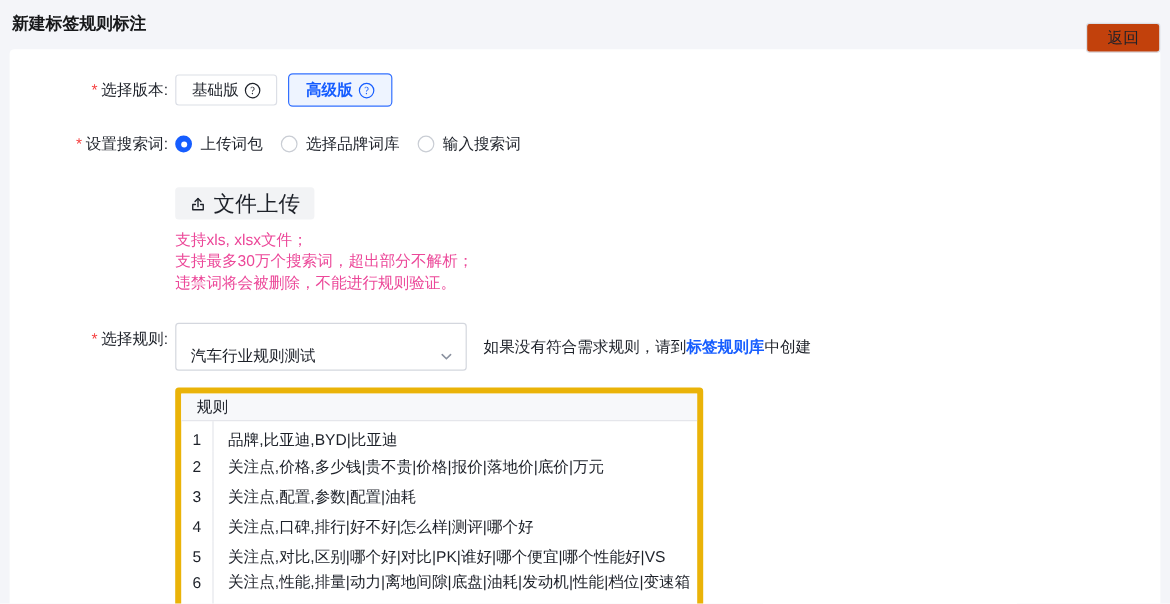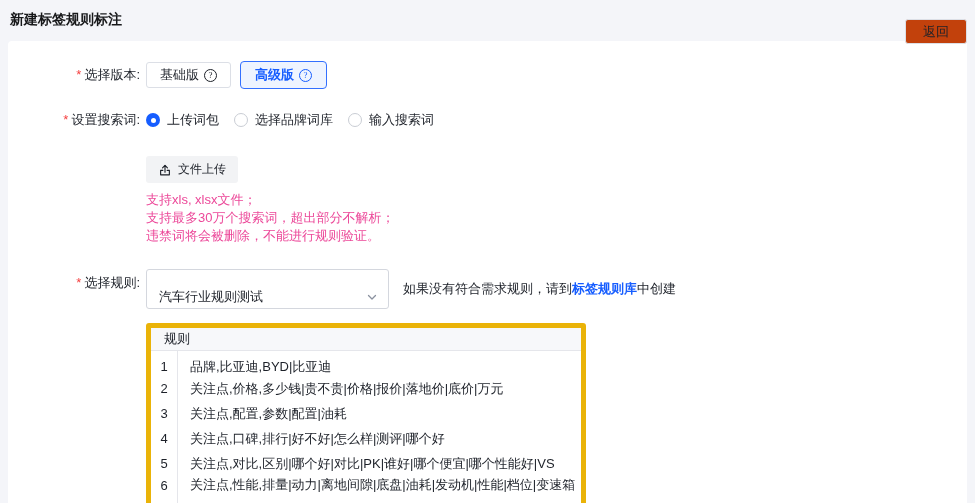--- a/index.html
+++ b/index.html
@@ -61,21 +61,21 @@
   .radio-dot.checked { border:none; background:#165dff; }
   .radio-dot.checked::after {
     content:""; position:absolute; left:4.5px; top:4.5px;
     width:5px; height:5px; border-radius:50%; background:#fff;
   }
   
   .upload-btn {
     display:inline-flex; align-items:center; gap:6px;
     margin-top:22px; height:27px; padding:0 12px;
     background:#f2f3f5; border:none; border-radius:3px;
-    font-size:12px; color:#1d2129; font-family:Liberation Serif, serif; cursor:pointer;
+    font-size:18px; color:#1d2129; font-family:Liberation Serif, serif; cursor:pointer;
   }
   .upload-btn svg { display:block; }
   .hints { margin-top:8px; color:#ec4899; line-height:18px; }
   
   .row-rule { margin-top:24px; }
   .rule-line { display:flex; align-items:center; }
   .select-box {
     width:243px; height:40px; border:1px solid #d4d7de; border-radius:3px;
     background:#fff; display:flex; align-items:center; padding:16px 10px 0 12px;
     cursor:pointer;

